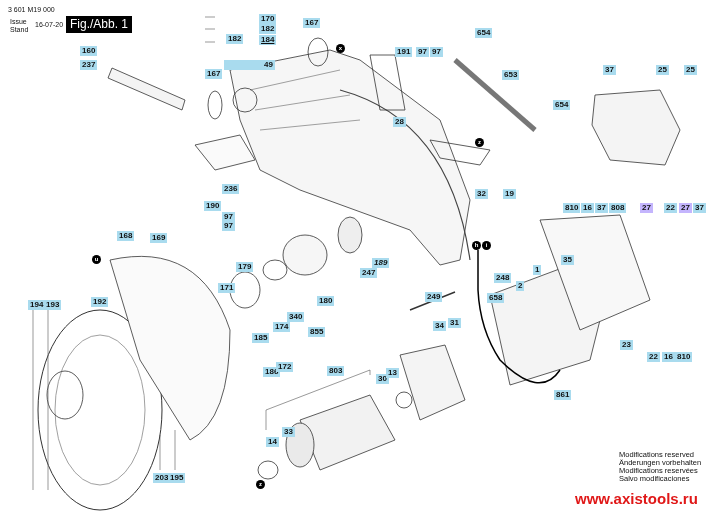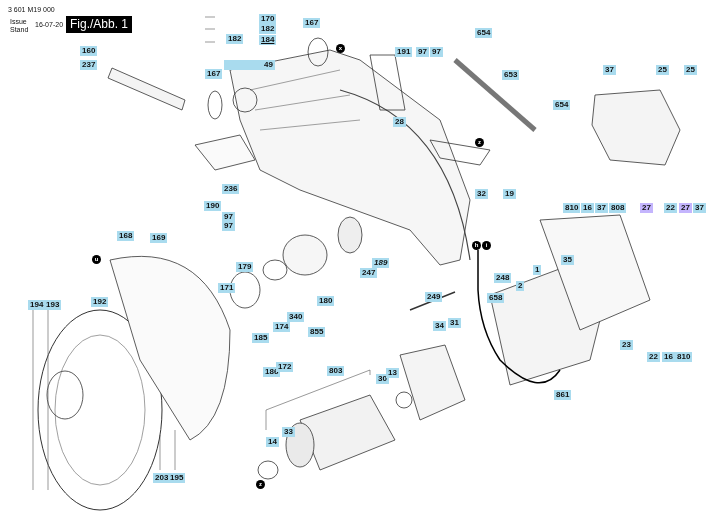--- a/index.html
+++ b/index.html
@@ -159,13 +159,20 @@
     </div>
   <div id="markers">
       <div class="marker" style="left: 336px; top: 44px;">x</div>
       <div class="marker" style="left: 475px; top: 138px;">z</div>
       <div class="marker" style="left: 92px; top: 255px;">u</div>
       <div class="marker" style="left: 472px; top: 241px;">h</div>
       <div class="marker" style="left: 482px; top: 241px;">i</div>
       <div class="marker" style="left: 256px; top: 480px;">z</div>
     </div>
 
+  <div class="mods">
+    <div>Modifications reserved</div>
+    <div>Änderungen vorbehalten</div>
+    <div>Modifications reservées</div>
+    <div>Salvo modificaciones</div>
+  </div>
+  <div class="site">www.axistools.ru</div>
 </div>
 
 </body></html>

